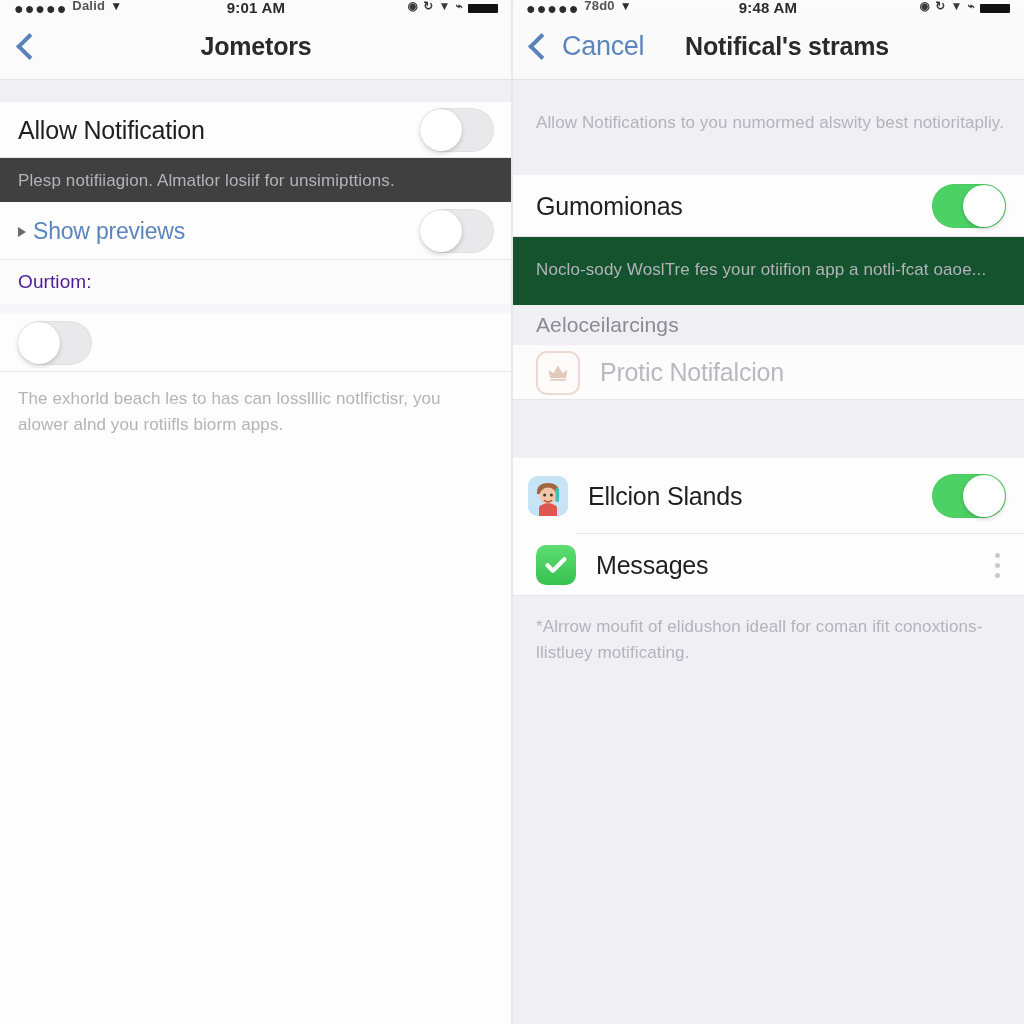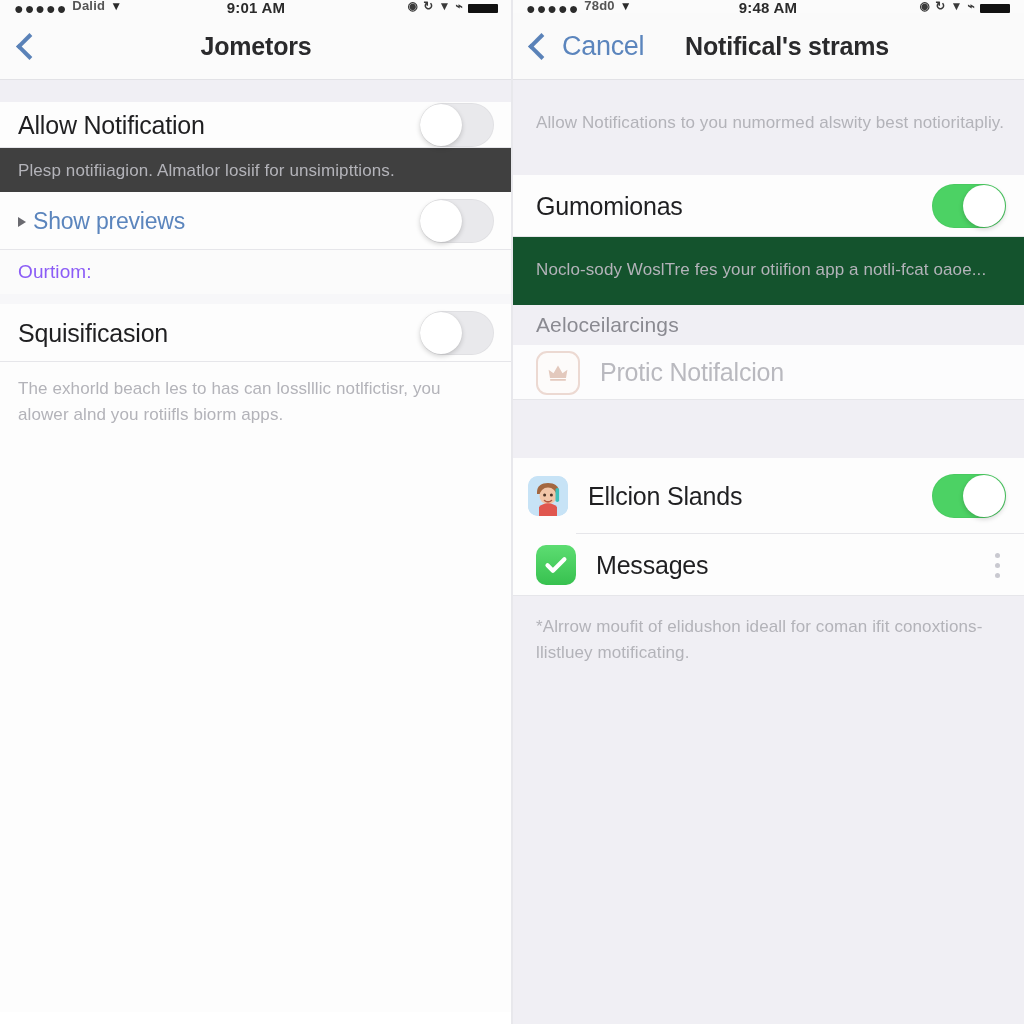--- a/index.html
+++ b/index.html
@@ -169,21 +169,21 @@
     font-size: 17px;
     line-height: 26px;
     color: #b3b3b9;
     padding: 14px 18px 16px 18px;
     box-sizing: border-box;
     letter-spacing: .1px;
   }
   .footnote.on-white { background: #404040; }
   .section-header {
     font-size: 19px;
-    color: #8b5cf6;
+    color: #4c1d95;
     padding: 0 18px;
     display: flex;
     align-items: center;
     letter-spacing: .1px;
   }
 
   
   .toggle {
     width: 74px;
     height: 44px;
@@ -271,21 +271,21 @@
     <div class="navbar">
       <div class="nav-back">
         <span class="chev"></span>
         <span class="nav-back-label"></span>
       </div>
       <div class="nav-title">Jometors</div>
     </div>
 
     <div class="gap" style="height:22px"></div>
 
-    <div class="row" style="height:46px">
+    <div class="row" style="height:56px">
       <div class="row-label">Allow Notification</div>
       <div class="toggle off">
         <span class="knob"></span>
       </div>
       <div class="row-sep full"></div>
     </div>
 
     <div class="footnote on-white" style="height:44px;padding-top:10px">Plesp notifiiagion. Almatlor losiif for unsimipttions.</div>
 
     <div class="row" style="height:58px">
@@ -296,21 +296,20 @@
         <span class="knob"></span>
       </div>
       <div class="row-sep full"></div>
     </div>
 
     <div class="section-header" style="height:44px;background:#fbfbfb">Ourtiom:</div>
 
     <div class="gap" style="height:10px;background:#f7f7f9"></div>
 
     <div class="row" style="height:58px">
-      <div class="row-label">Squisificasion</div>
       <div class="toggle off">
         <span class="knob"></span>
       </div>
       <div class="row-sep full"></div>
     </div>
 
     <div class="footnote" style="background:#fdfdfd;height:70px">The exhorld beach les to has can losslllic notlfictisr, you alower alnd you rotiifls biorm apps.</div>
 
     <div class="filler" style="height:580px"></div>
   </div>

